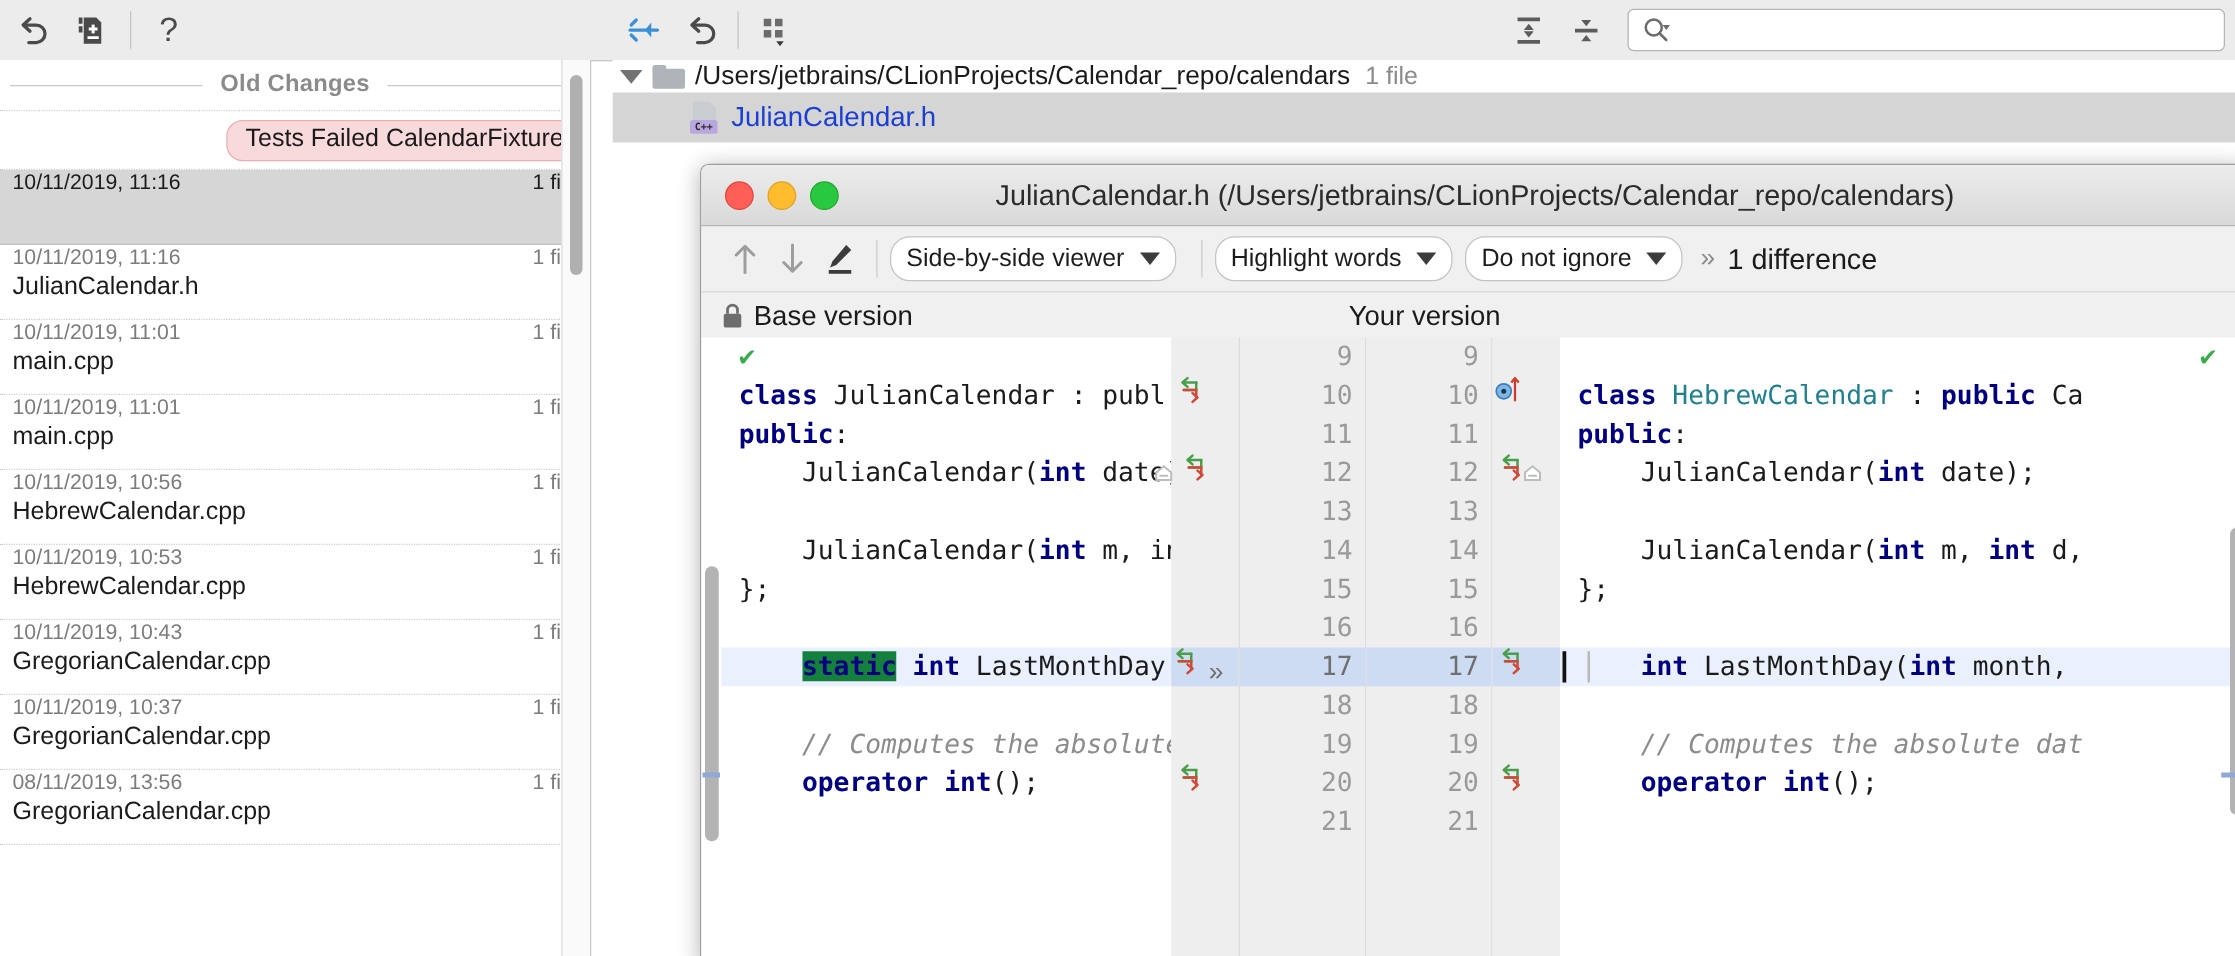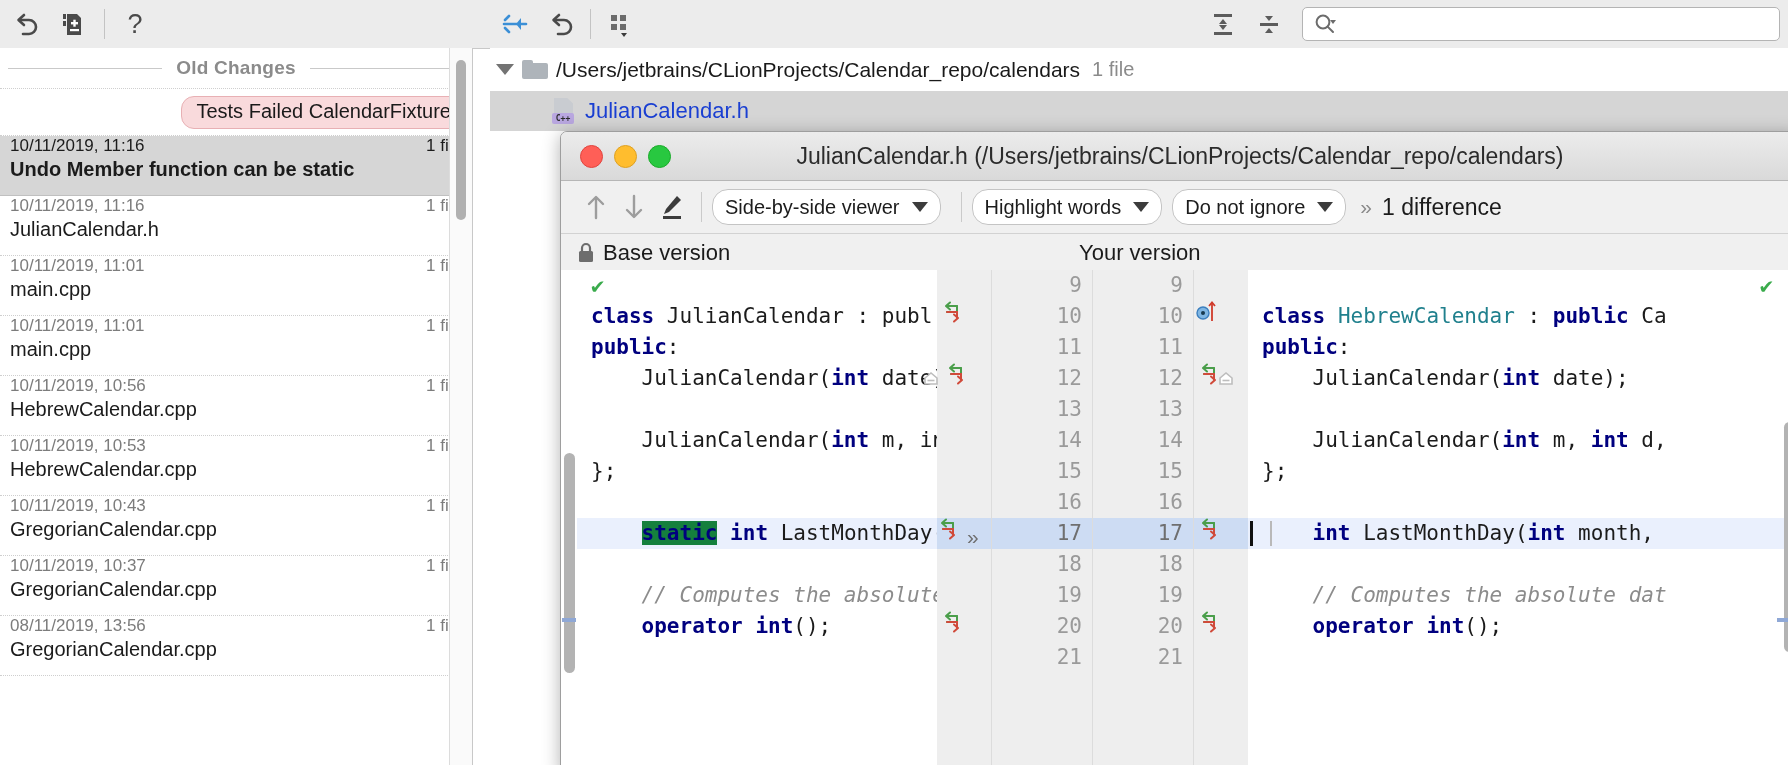--- a/index.html
+++ b/index.html
@@ -72,21 +72,21 @@
     position:absolute;right:0;top:0;width:22px;height:717px;background:#fafafa;
     border-left:1px solid #dcdcdc;
   }
 
   
   .right{
     position:absolute;left:490px;top:48px;width:1298px;height:717px;
     background:#ffffff;overflow:hidden;
   }
   .tree-root{
-    height:43px;display:flex;align-items:center;background:#fff;padding-left:6px;
+    height:26px;display:flex;align-items:center;background:#fff;padding-left:6px;
   }
   .tri{width:0;height:0;border-left:9px solid transparent;border-right:9px solid transparent;
        border-top:11px solid #737373;margin-right:8px;}
   .folder-ico{width:26px;height:19px;position:relative;margin-right:8px;}
   .folder-ico:before{content:"";position:absolute;left:0;top:3px;width:26px;height:16px;background:#aeb4ba;border-radius:2px;}
   .folder-ico:after{content:"";position:absolute;left:0;top:0px;width:11px;height:5px;background:#aeb4ba;border-radius:2px 2px 0 0;}
   .tree-path{font-size:21px;color:#1a1a1a;}
   .tree-count{font-size:20px;color:#8b8b8b;margin-left:12px;}
   .tree-file{
     height:40px;display:flex;align-items:center;background:#d5d5d5;padding-left:62px;
@@ -254,21 +254,20 @@
     <div class="tag-row">
       <span class="tag">Tests Failed CalendarFixture</span>
     </div>
 
     <div id="changes-list">
         <div class="chg-item selected">
           <div class="chg-top">
             <span class="chg-date">10/11/2019, 11:16</span>
             <span class="chg-files">1 file</span>
           </div>
-          <div class="chg-sub">Undo Member function can be static</div>
         </div>
         <div class="chg-item">
           <div class="chg-top">
             <span class="chg-date">10/11/2019, 11:16</span>
             <span class="chg-files">1 file</span>
           </div>
           <div class="chg-sub">JulianCalendar.h</div>
         </div>
         <div class="chg-item">
           <div class="chg-top">

